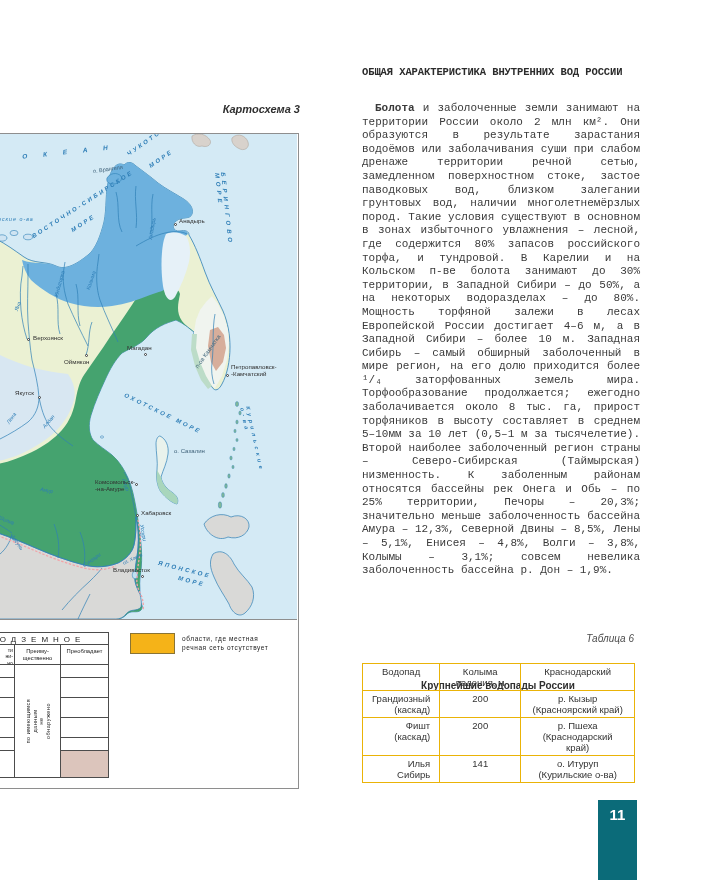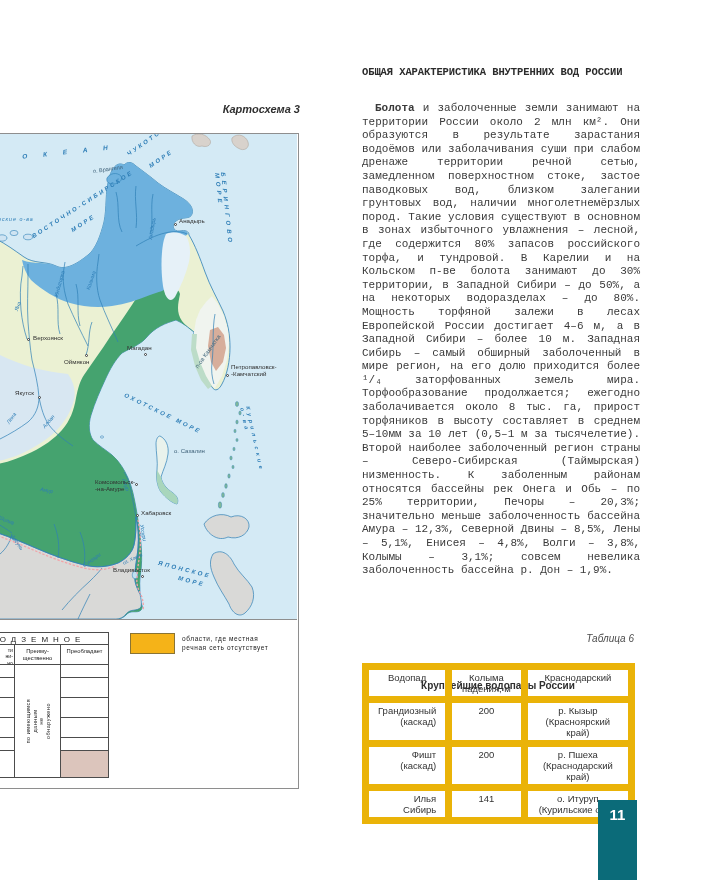--- a/index.html
+++ b/index.html
@@ -48,21 +48,21 @@
   .article p { font-size:11px; line-height:13.6px; text-align:justify; }
   .article p.indent { text-indent:13px; }
   .lead { font-weight:bold; }
 
   .tbl-caption { position:absolute; left:362px; top:633px; width:272px;
     text-align:right; font-style:italic; font-size:10px; color:#4a4a4a; }
   .tbl-title { position:absolute; left:362px; top:680px; width:272px;
     text-align:center; font-weight:bold; font-size:10px; color:#2f2f2f; }
   table.waterfalls { position:absolute; left:362px; top:663px; width:273px;
     border-collapse:collapse; font-size:9.5px; color:#333; }
-  table.waterfalls th, table.waterfalls td { border:7px solid #eab308;
+  table.waterfalls th, table.waterfalls td { border:1px solid #eab308;
     padding:2px 9px; line-height:11px; white-space:pre-line; vertical-align:top; }
   table.waterfalls th { font-weight:normal; text-align:center; }
   td.c1 { width:67px; text-align:right; }
   td.c2 { width:86px; text-align:center; }
   td.c3 { width:119px; text-align:center; }
 
   .page-num { position:absolute; left:598px; top:800px; width:39px; height:80px;
     background:#0b6b79; }
   .page-num span { display:block; text-align:center; margin-top:6px;
     color:#fff; font-weight:bold; font-size:15px; }

